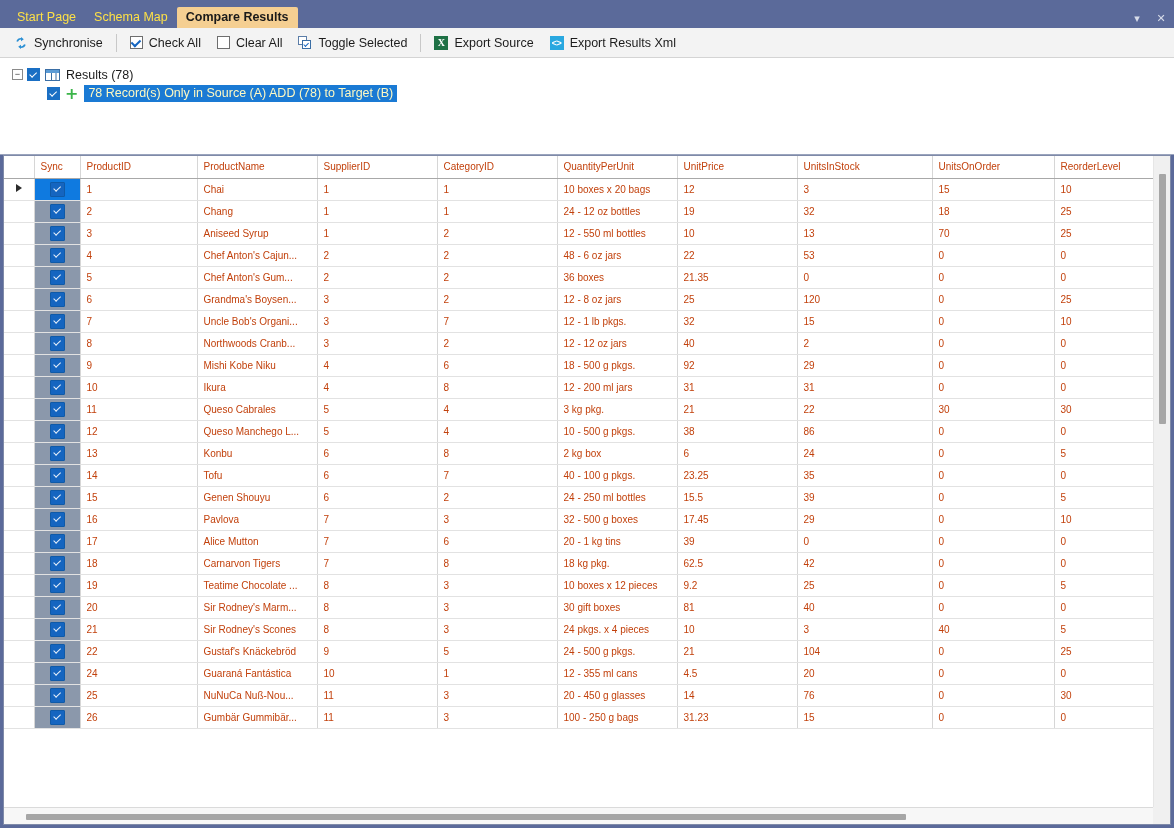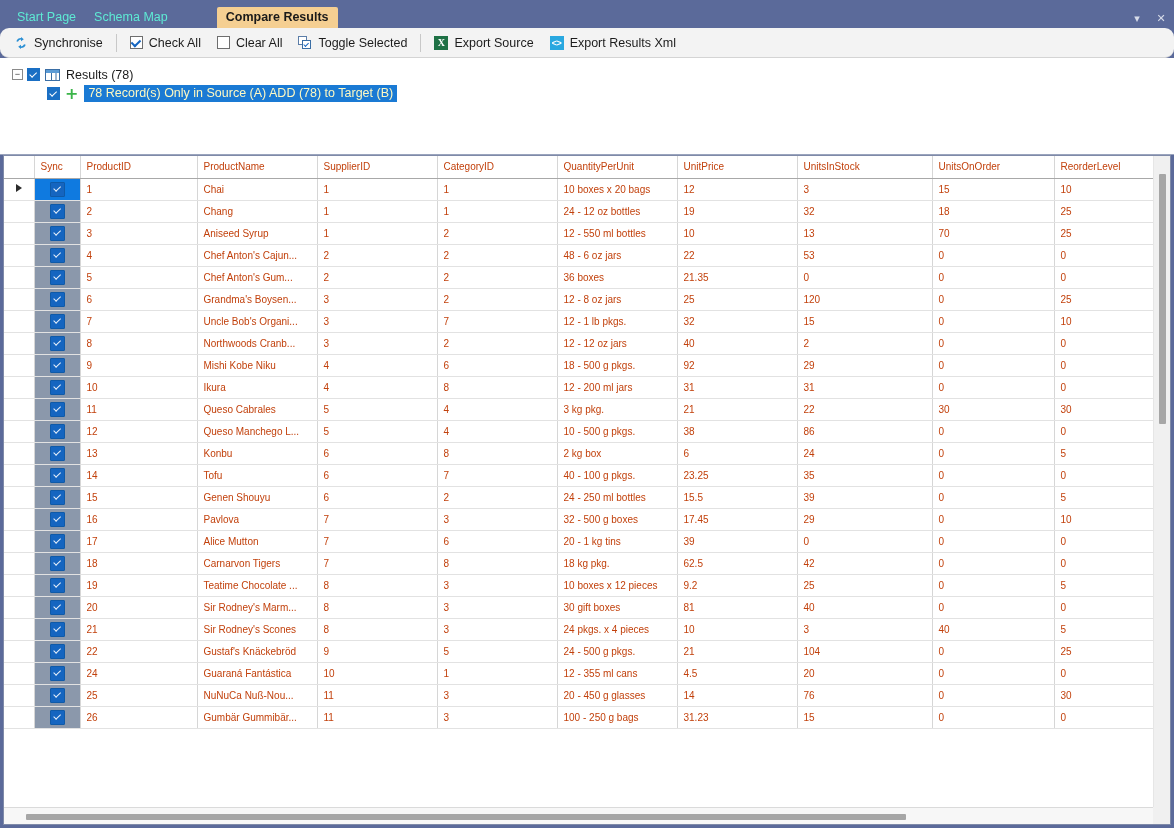--- a/index.html
+++ b/index.html
@@ -27,31 +27,30 @@
     position: relative;
     flex: 0 0 auto;
     padding-left: 8px;
   }
   .tabstrip { display: flex; align-items: flex-end; height: 100%; }
   .tab {
     height: 21px;
     line-height: 21px;
     padding: 0 9px;
     font-size: 12.5px;
-    color: #5eead4;
+    color: #fde047;
     cursor: default;
     white-space: nowrap;
   }
   .tab.active {
     background: #f5cf92;
     color: #1a1a1a;
     font-weight: bold;
     border-top-left-radius: 2px;
     border-top-right-radius: 2px;
-    margin-left: 40px;
   }
   .titlebar-buttons {
     position: absolute;
     right: 6px; bottom: 3px;
     display: flex; align-items: center; gap: 10px;
   }
   .tb-btn {
     width: 14px; height: 14px;
     display: flex; align-items: center; justify-content: center;
     color: #d7dce9;
@@ -62,21 +61,20 @@
   
   .toolbar {
     height: 30px;
     background: #f3f3f3;
     border-bottom: 1px solid #d4d4d4;
     display: flex;
     align-items: center;
     padding: 0 6px;
     gap: 0px;
     flex: 0 0 auto;
-    border-radius: 9px;
   }
   .tbitem {
     display: flex; align-items: center; gap: 6px;
     padding: 3px 8px;
     font-size: 12.5px;
     color: #1c1c1c;
     cursor: default;
     white-space: nowrap;
   }
   .tbsep {

